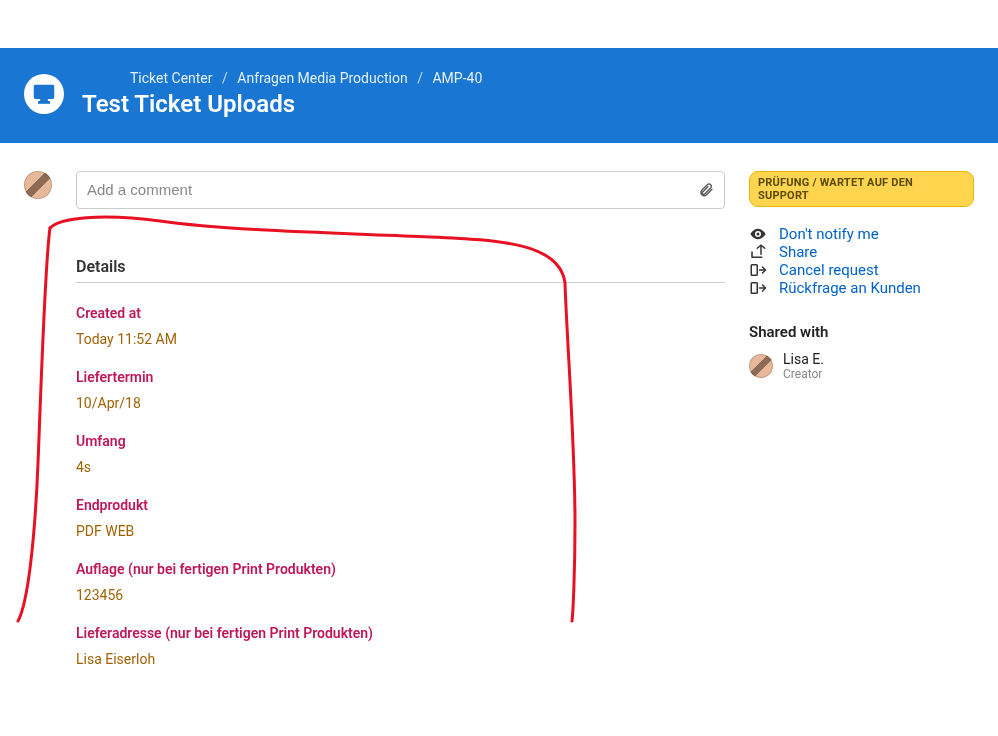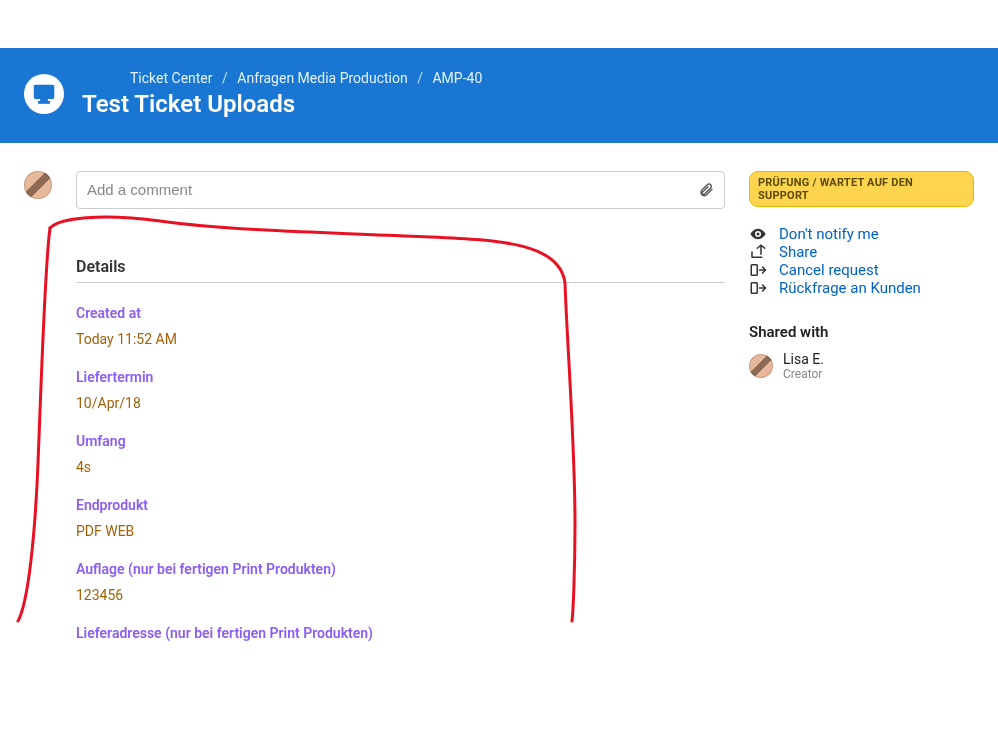--- a/index.html
+++ b/index.html
@@ -91,21 +91,21 @@
   
   .section-title {
     margin-top: 48px;
     font-size: 16px;
     font-weight: 600;
     color: #333;
     padding-bottom: 6px;
     border-bottom: 1px solid #ccc;
   }
   .field { margin-top: 22px; }
-  .field-label { font-weight: 600; font-size: 14px; color: #8b5cf6; }
+  .field-label { font-weight: 600; font-size: 14px; color: #be185d; }
   .field-value { margin-top: 10px; font-size: 14px; color: #a16207; }
 
   
   .status-badge {
     display: inline-block;
     background: #ffd54f;
     color: #5a4a00;
     font-weight: 700;
     font-size: 11px;
     padding: 4px 8px;
@@ -194,20 +194,21 @@
     <div class="field">
       <div class="field-label">Endprodukt</div>
       <div class="field-value">PDF WEB</div>
     </div>
     <div class="field">
       <div class="field-label">Auflage (nur bei fertigen Print Produkten)</div>
       <div class="field-value">123456</div>
     </div>
     <div class="field">
       <div class="field-label">Lieferadresse (nur bei fertigen Print Produkten)</div>
+      <div class="field-value">Lisa Eiserloh</div>
     </div>
   </div>
 
   <div class="side-col">
     <span class="status-badge">PRÜFUNG / WARTET AUF DEN SUPPORT</span>
 
     <div class="action-list">
 
       <div class="action-item">
         <span class="icon-slot">

